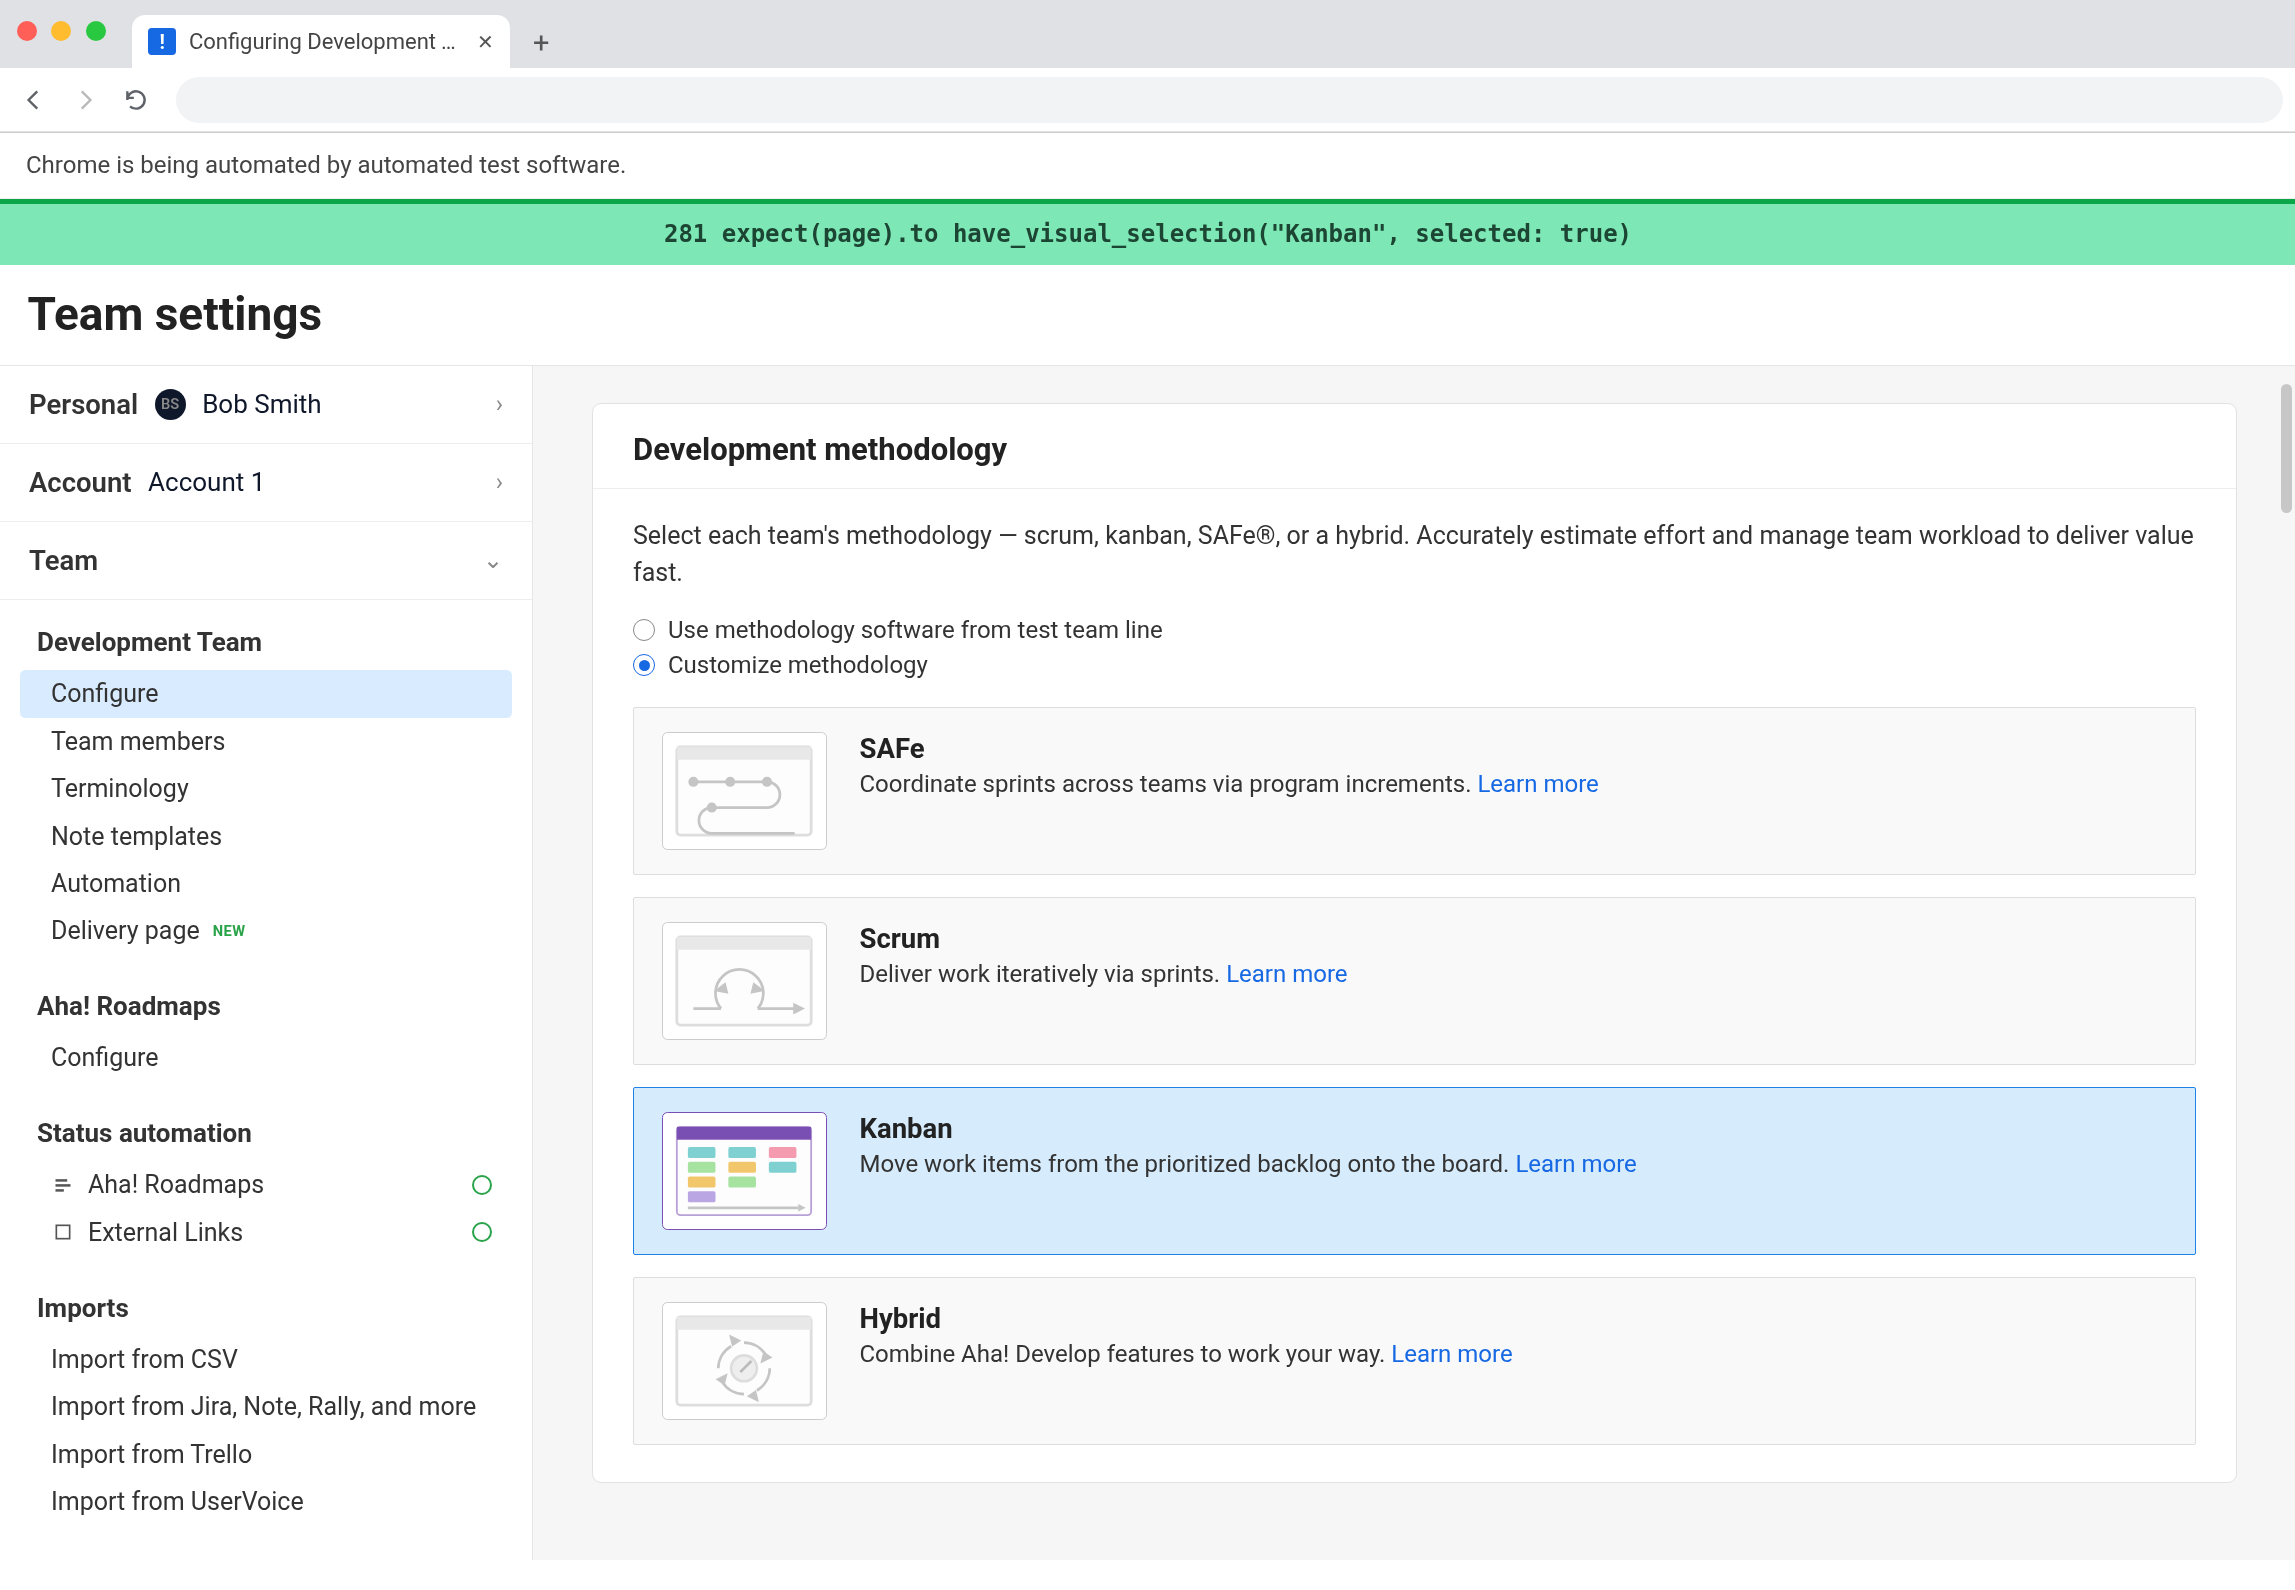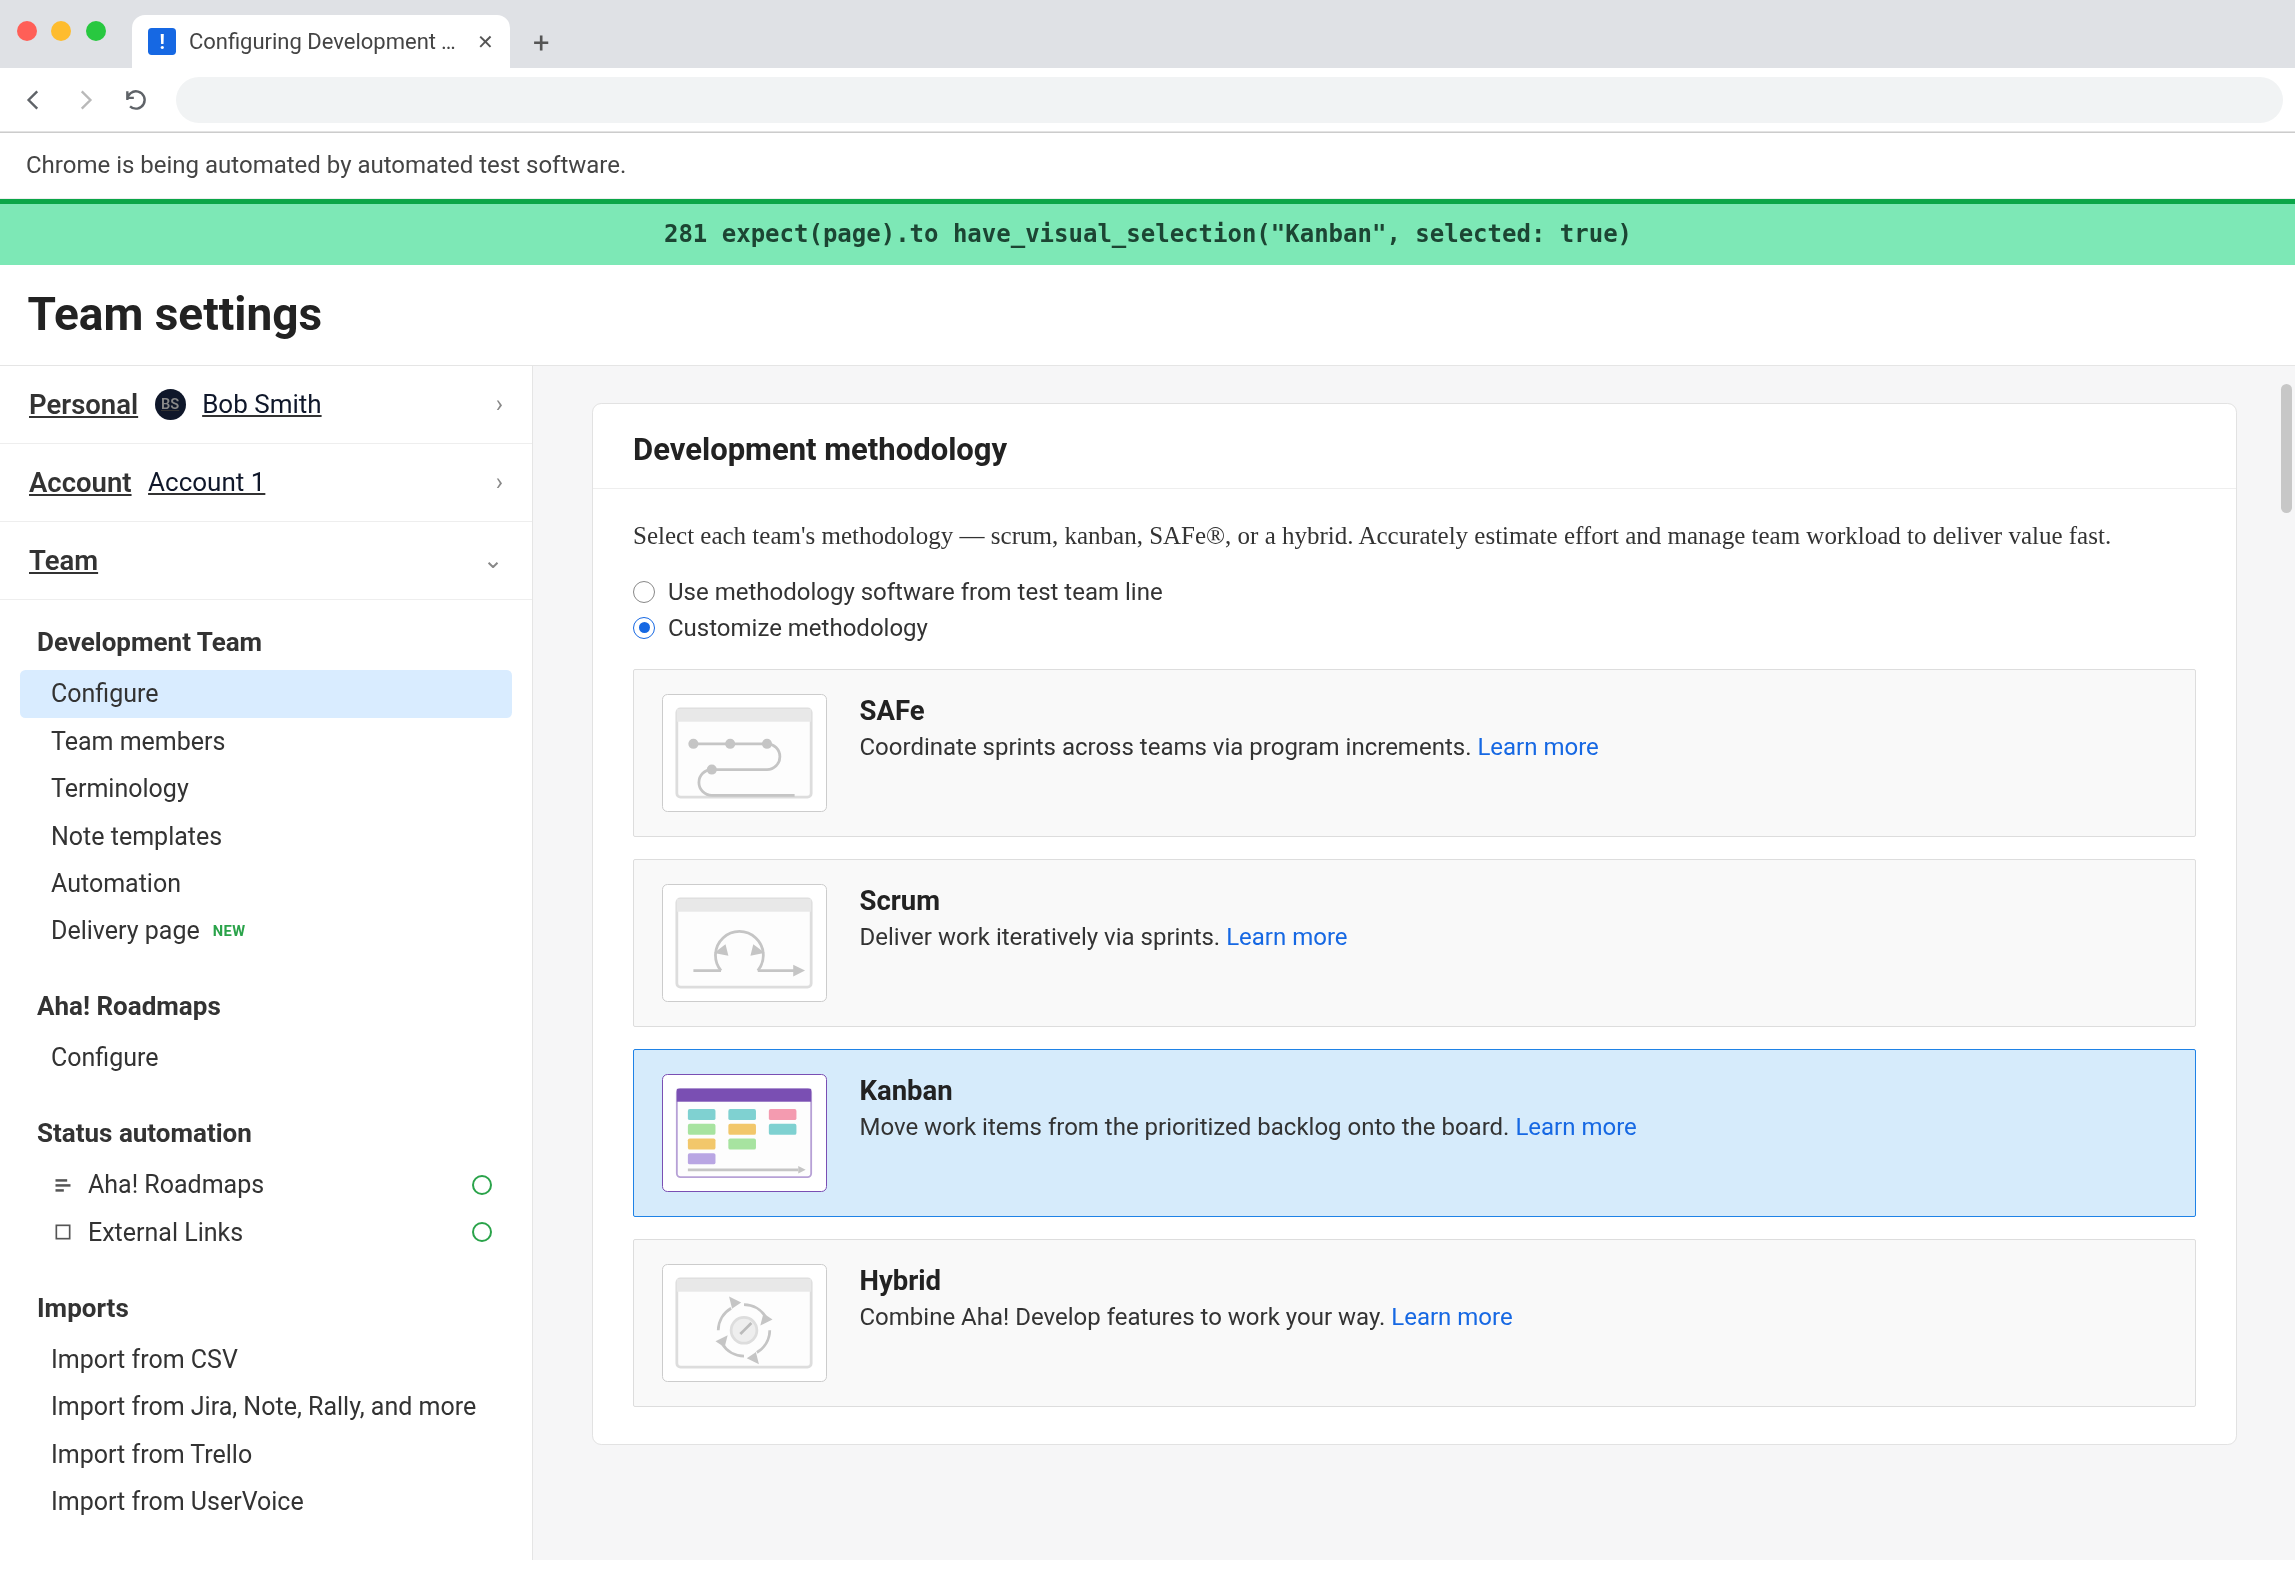--- a/index.html
+++ b/index.html
@@ -129,21 +129,20 @@
     width: 533px;
     border-right: 0.9px solid #e5e5e5;
     overflow:hidden;
   }
   .side-sec {
     border-bottom: 0.9px solid #eee;
     padding: 22px 29px;
     display:flex; align-items:center;
     gap:16.5px;
     position:relative;
-    text-decoration:underline;
   }
   .side-sec .label {
     font-size: 27.5px;
     font-weight: 600;
     color:#333;
   }
   .side-sec .sub {
     font-size: 26px;
     color:#0f172a;
     font-weight:400;
@@ -217,21 +216,20 @@
     color:#222;
   }
   .panel-body {
     padding: 27.5px 40px 37px 40px;
   }
   .panel-desc {
     font-size:25px;
     color:#333;
     line-height:1.5;
     margin-bottom: 24px;
-    font-family: Liberation Serif, serif;
   }
   .radio-row {
     display:flex;align-items:center;gap:13px;
     font-size:24px;color:#333;
     margin-bottom:7.3px;
   }
   .radio {
     width:22px;height:22px;border-radius:50%;
     border:1.8px solid #888;display:inline-flex;align-items:center;justify-content:center;
   }

